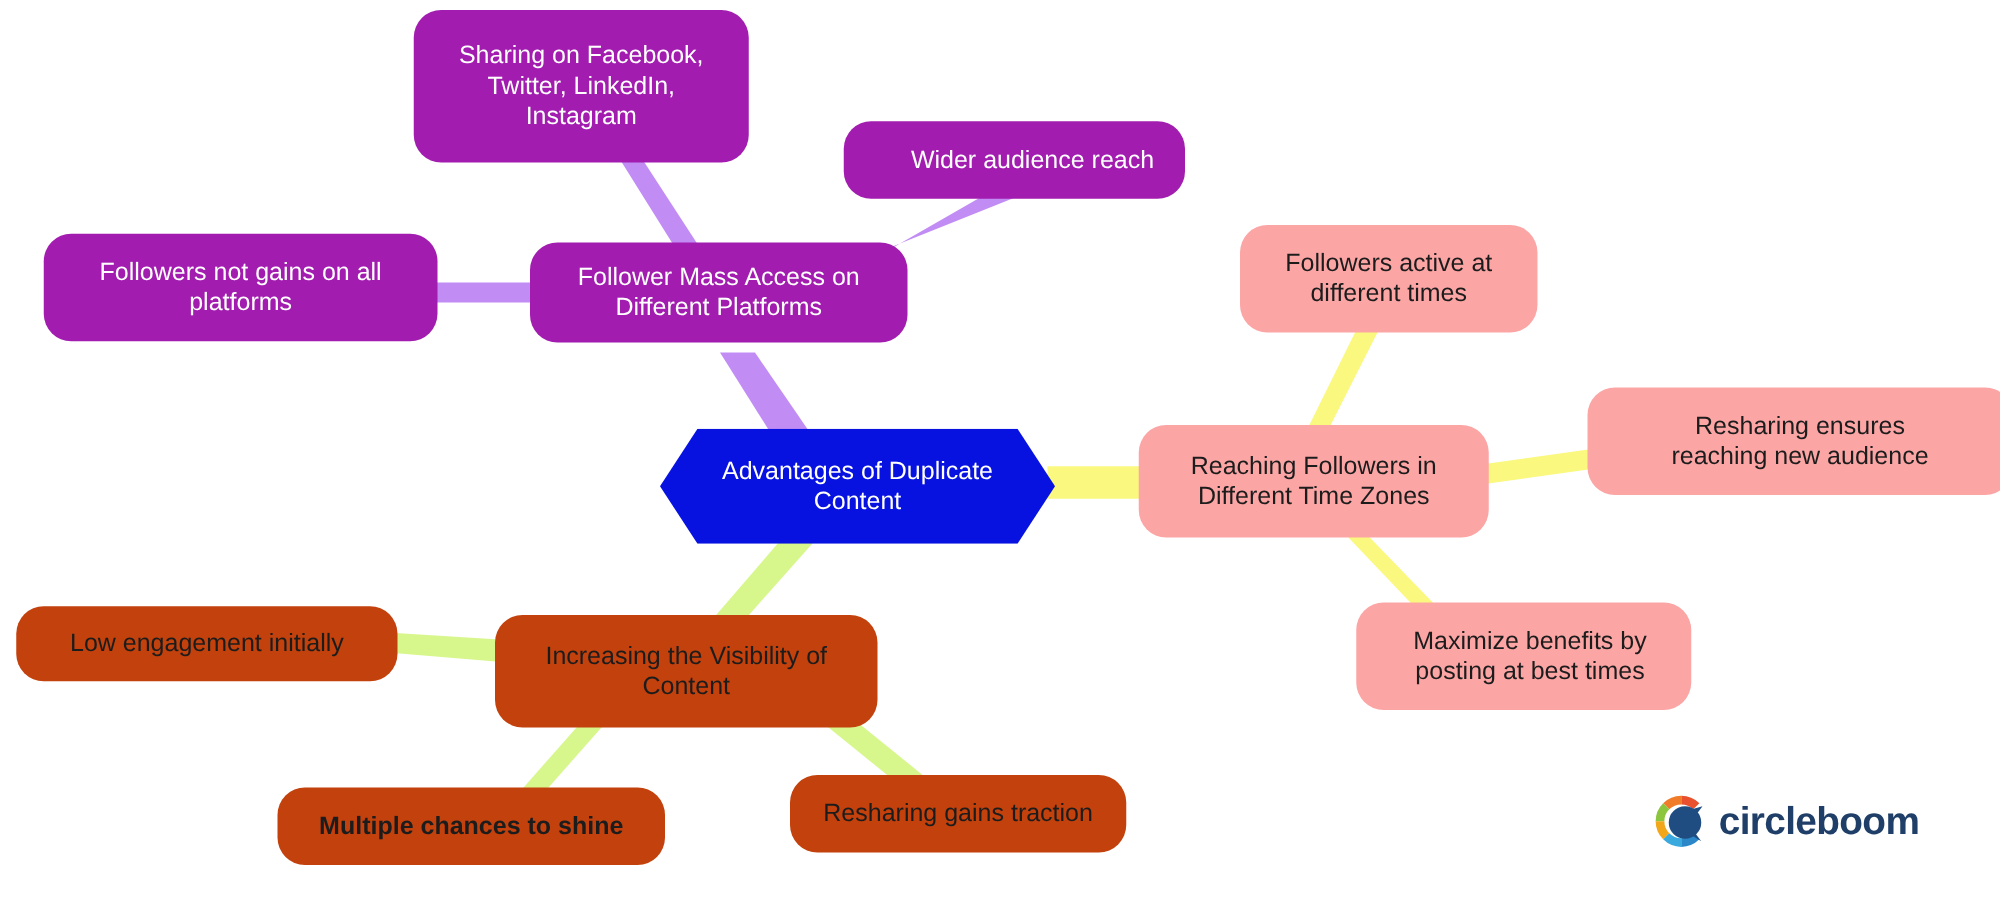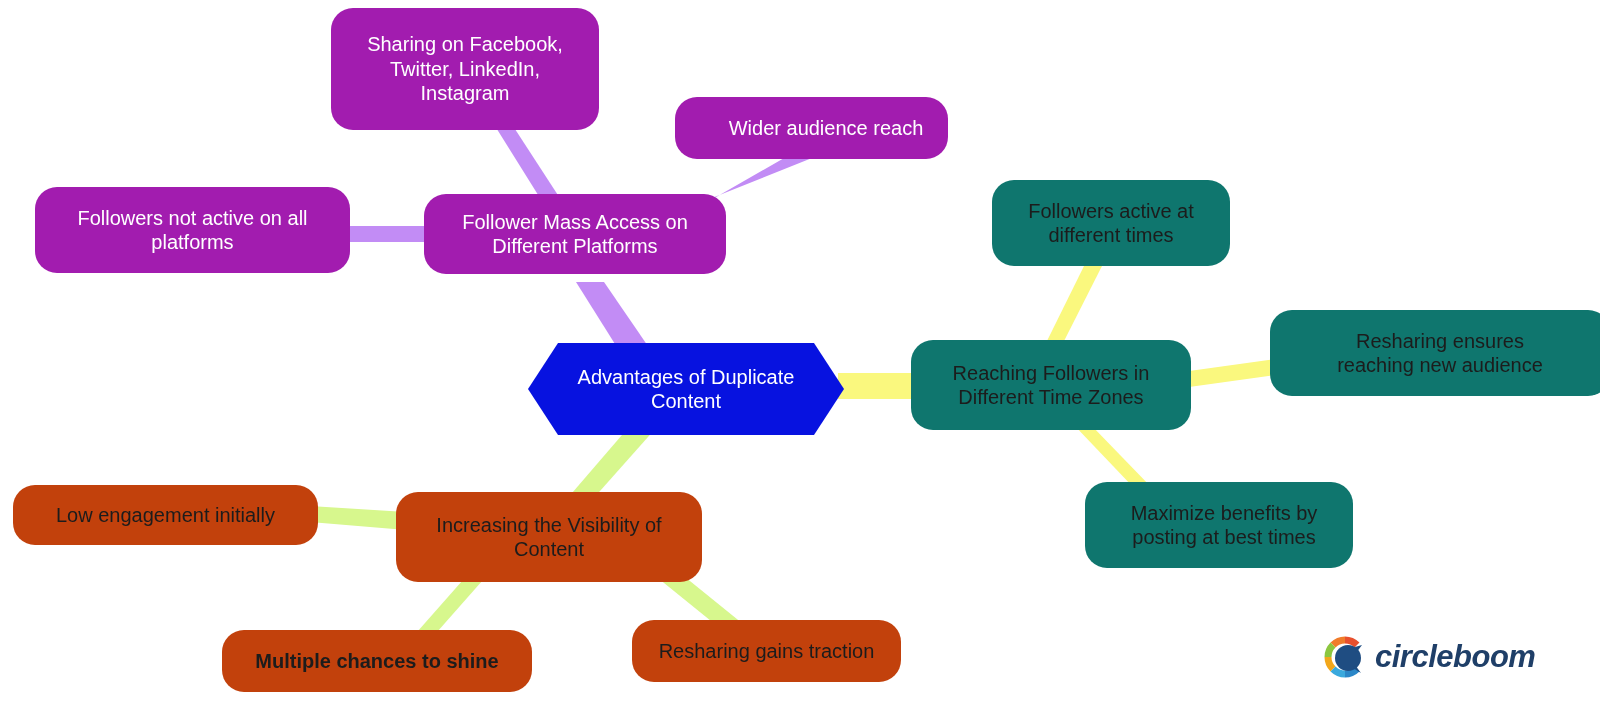--- a/index.html
+++ b/index.html
@@ -37,21 +37,21 @@
     white-space: pre-line;
     padding: 6px 14px;
     z-index: 5;
   }
   .node.purple {
     background: #a21caf;
     color: #ffffff;
     font-size: 20px;
   }
   .node.yellow {
-    background: #0f766e;
+    background: #fca5a5;
     color: #1c1c1c;
     font-size: 20px;
   }
   .node.green {
     background: #c2410c;
     color: #1c1c1c;
     font-size: 20px;
   }
   .hexwrap {
     position: absolute;
@@ -76,21 +76,20 @@
     line-height: 1.22;
     text-align: center;
     white-space: pre-line;
   }
   #logo {
     position: absolute;
     display: flex;
     align-items: center;
     gap: 7px;
     z-index: 8;
-    font-style: italic;
   }
   #logo-mark {
     position: relative;
     width: 46px;
     height: 46px;
     flex: 0 0 auto;
   }
   #logo-text {
     font-size: 31px;
     color: #1f3f68;
@@ -140,21 +139,21 @@
 
   <div class="node purple" style="left:424px; top:194px; width:302px; height:80px;">Follower Mass Access on
 Different Platforms</div>
 
   <div class="node purple" style="left:331px; top:8px; width:268px; height:122px;">Sharing on Facebook,
 Twitter, LinkedIn,
 Instagram</div>
 
   <div class="node purple" style="left:675px; top:97px; width:273px; height:62px;padding-left:43px;">Wider audience reach</div>
 
-  <div class="node purple" style="left:35px; top:187px; width:315px; height:86px;">Followers not active on all
+  <div class="node purple" style="left:35px; top:187px; width:315px; height:86px;">Followers not gains on all
 platforms</div>
 
   <div class="node yellow" style="left:911px; top:340px; width:280px; height:90px;">Reaching Followers in
 Different Time Zones</div>
 
   <div class="node yellow" style="left:992px; top:180px; width:238px; height:86px;">Followers active at
 different times</div>
 
   <div class="node yellow" style="left:1270px; top:310px; width:340px; height:86px;">Resharing ensures
 reaching new audience</div>

